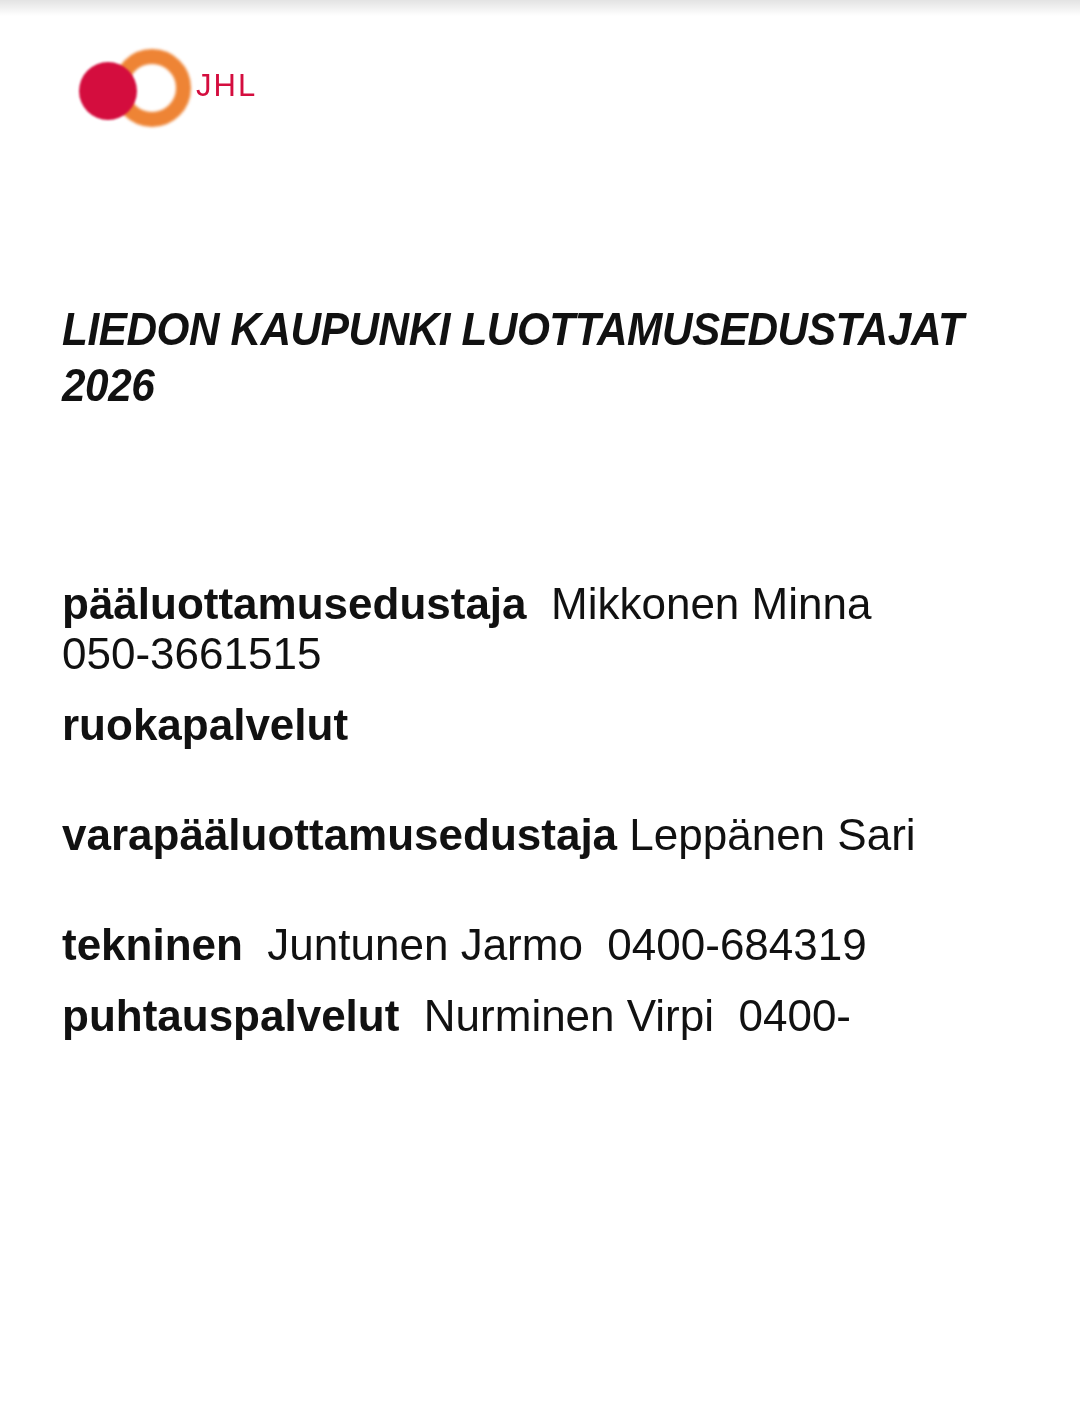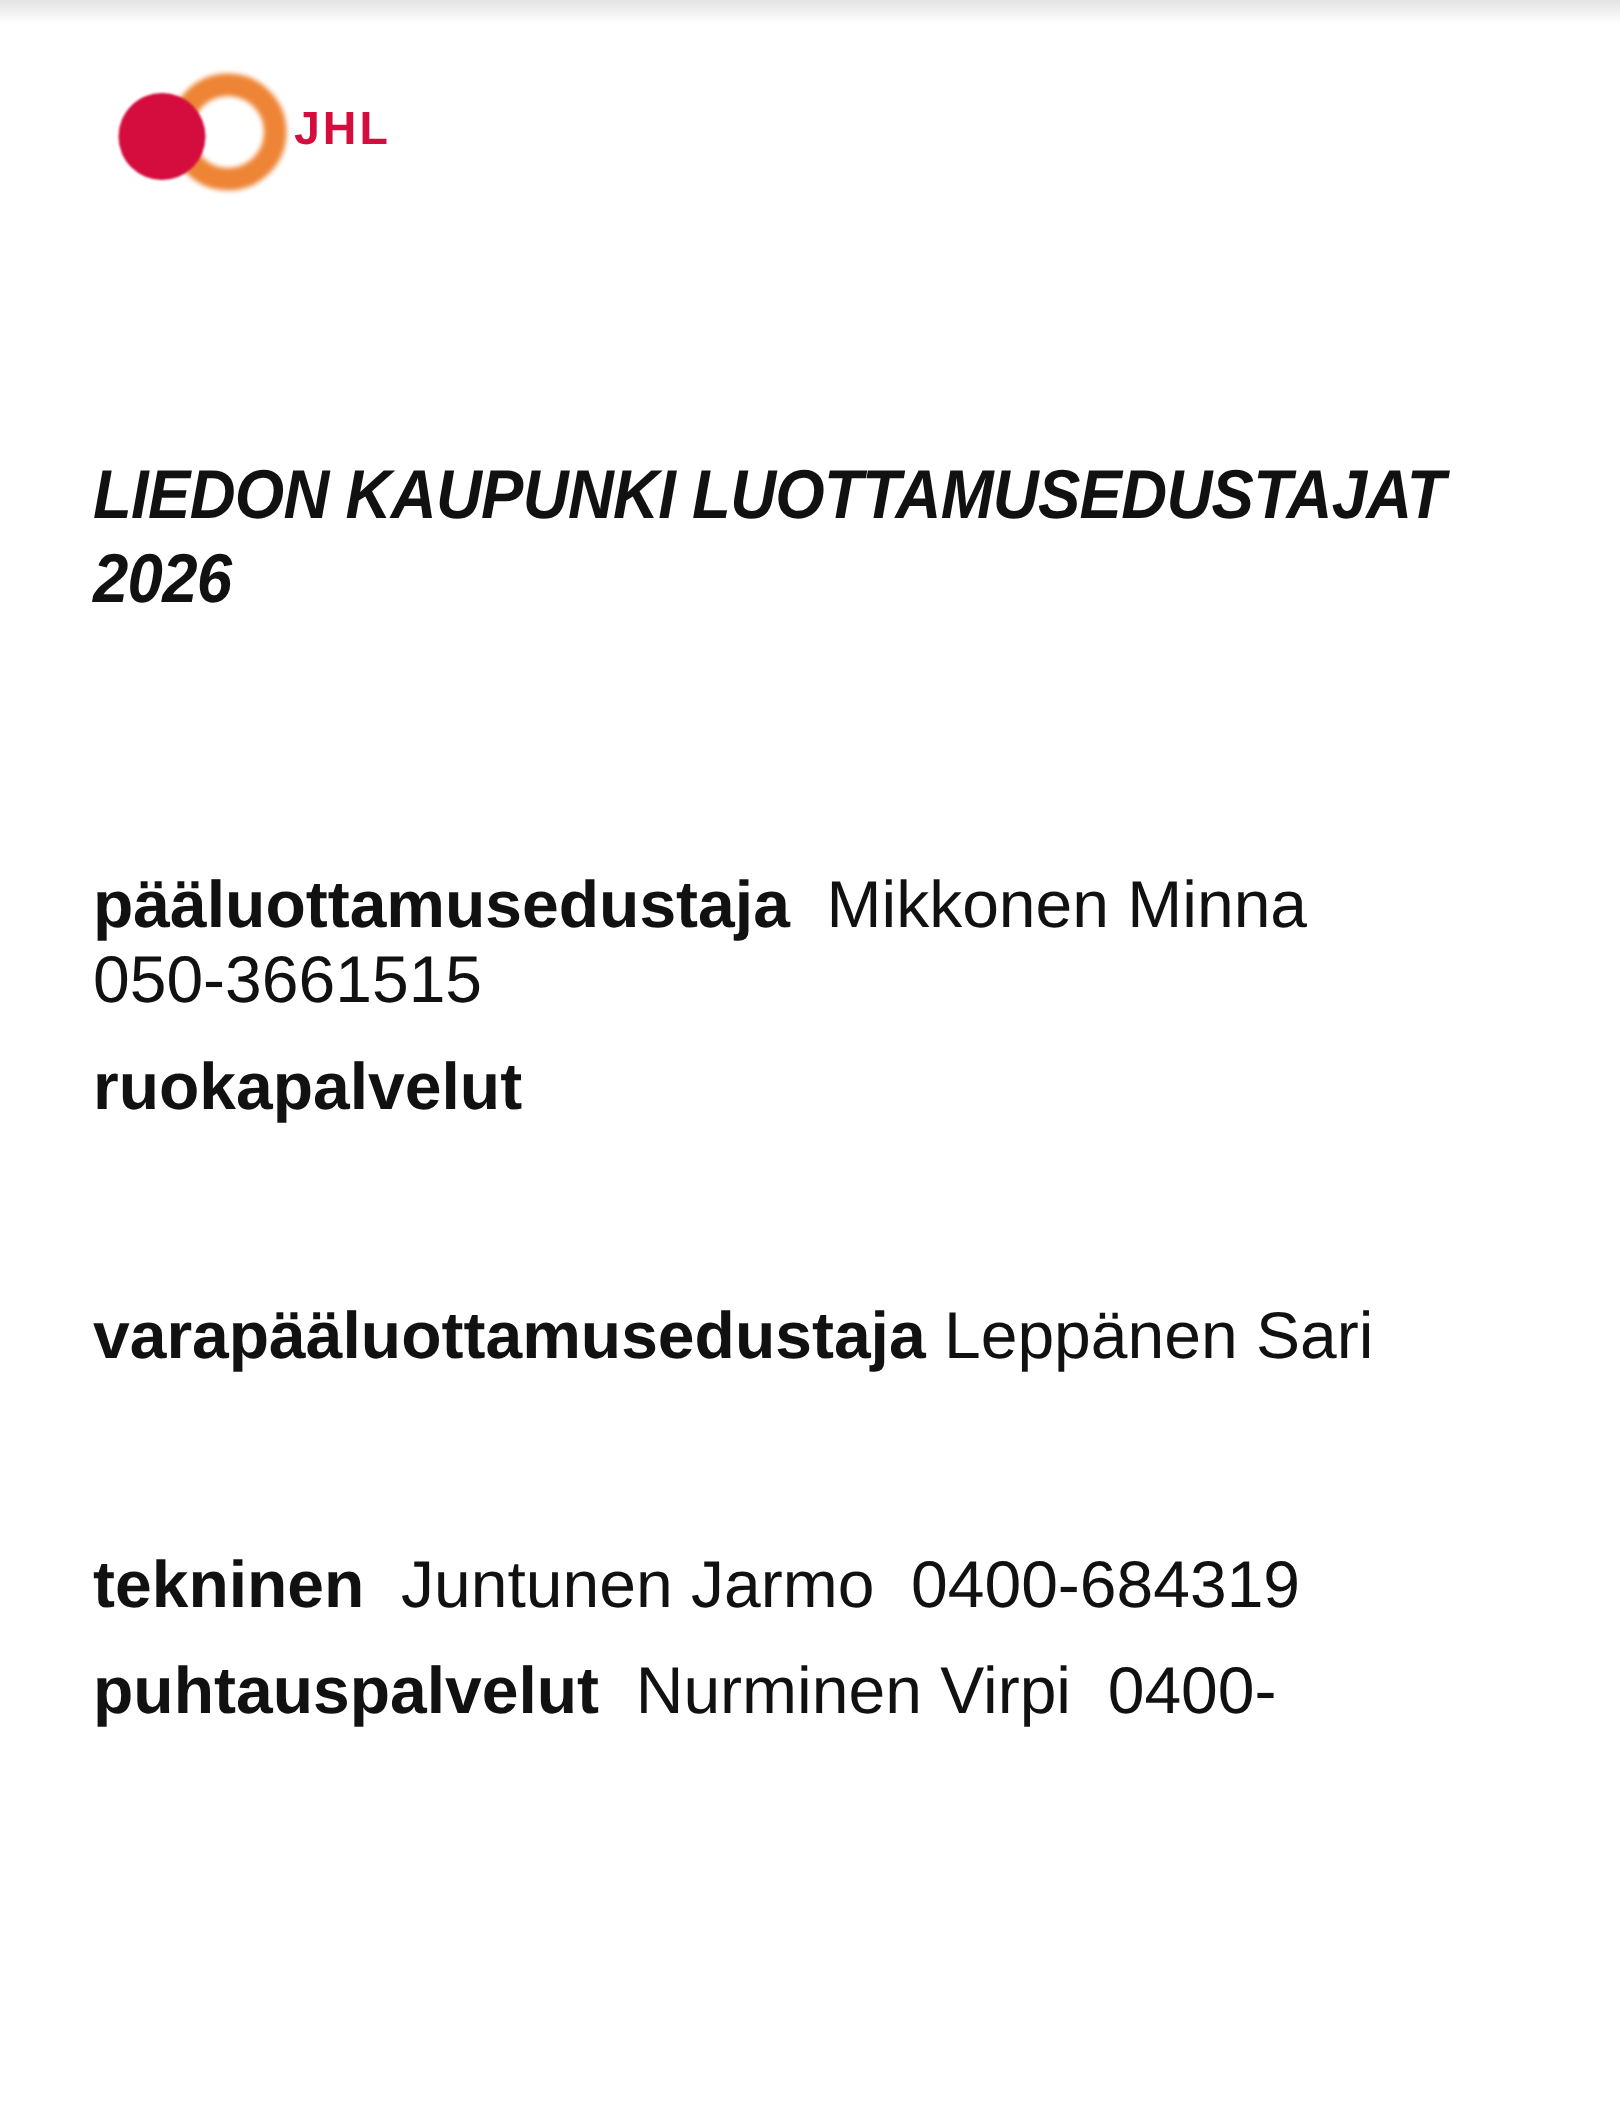--- a/index.html
+++ b/index.html
@@ -29,21 +29,21 @@
   .logo-dot {
     position: absolute; left: 79px; top: 62px;
     width: 58px; height: 58px;
     border-radius: 50%;
     background: var(--brand-red, #d40d3e);
     filter: blur(0.8px);
   }
   .logo-wordmark {
     position: absolute; left: 196px; top: 70px;
     font-size: 31px; line-height: 31px;
-    font-weight: bold;
+    font-weight: normal;
     letter-spacing: 2px;
     color: var(--brand-red, #d40d3e);
   }
   
   .title {
     position: absolute; left: 62px; top: 301px;
     margin: 0;
     font-size: 46px; line-height: 56px;
     font-weight: bold; font-style: italic;
     letter-spacing: -0.5px;
@@ -53,21 +53,21 @@
     white-space: nowrap;
   }
   
   .content {
     position: absolute; left: 62px; top: 579px;
     width: 965px;
     font-size: 44px; line-height: 50px;
     color: var(--text-color, #111111);
   }
   .para { margin: 0 0 21px 0; }
-  .para.gap { margin-top: 116px; }
+  .para.gap { margin-top: 60px; }
   .line { white-space: pre-wrap; }
   .seg.bold { font-weight: bold; }
 </style>
 </head>
 <body style="--brand-red: #d40d3e; --brand-orange: #ee8435; --text-color: #111111; background: rgb(255, 255, 255);">
 
 <div class="top-shade"></div>
 
 <div class="logo">
   <div class="logo-ring"></div>

